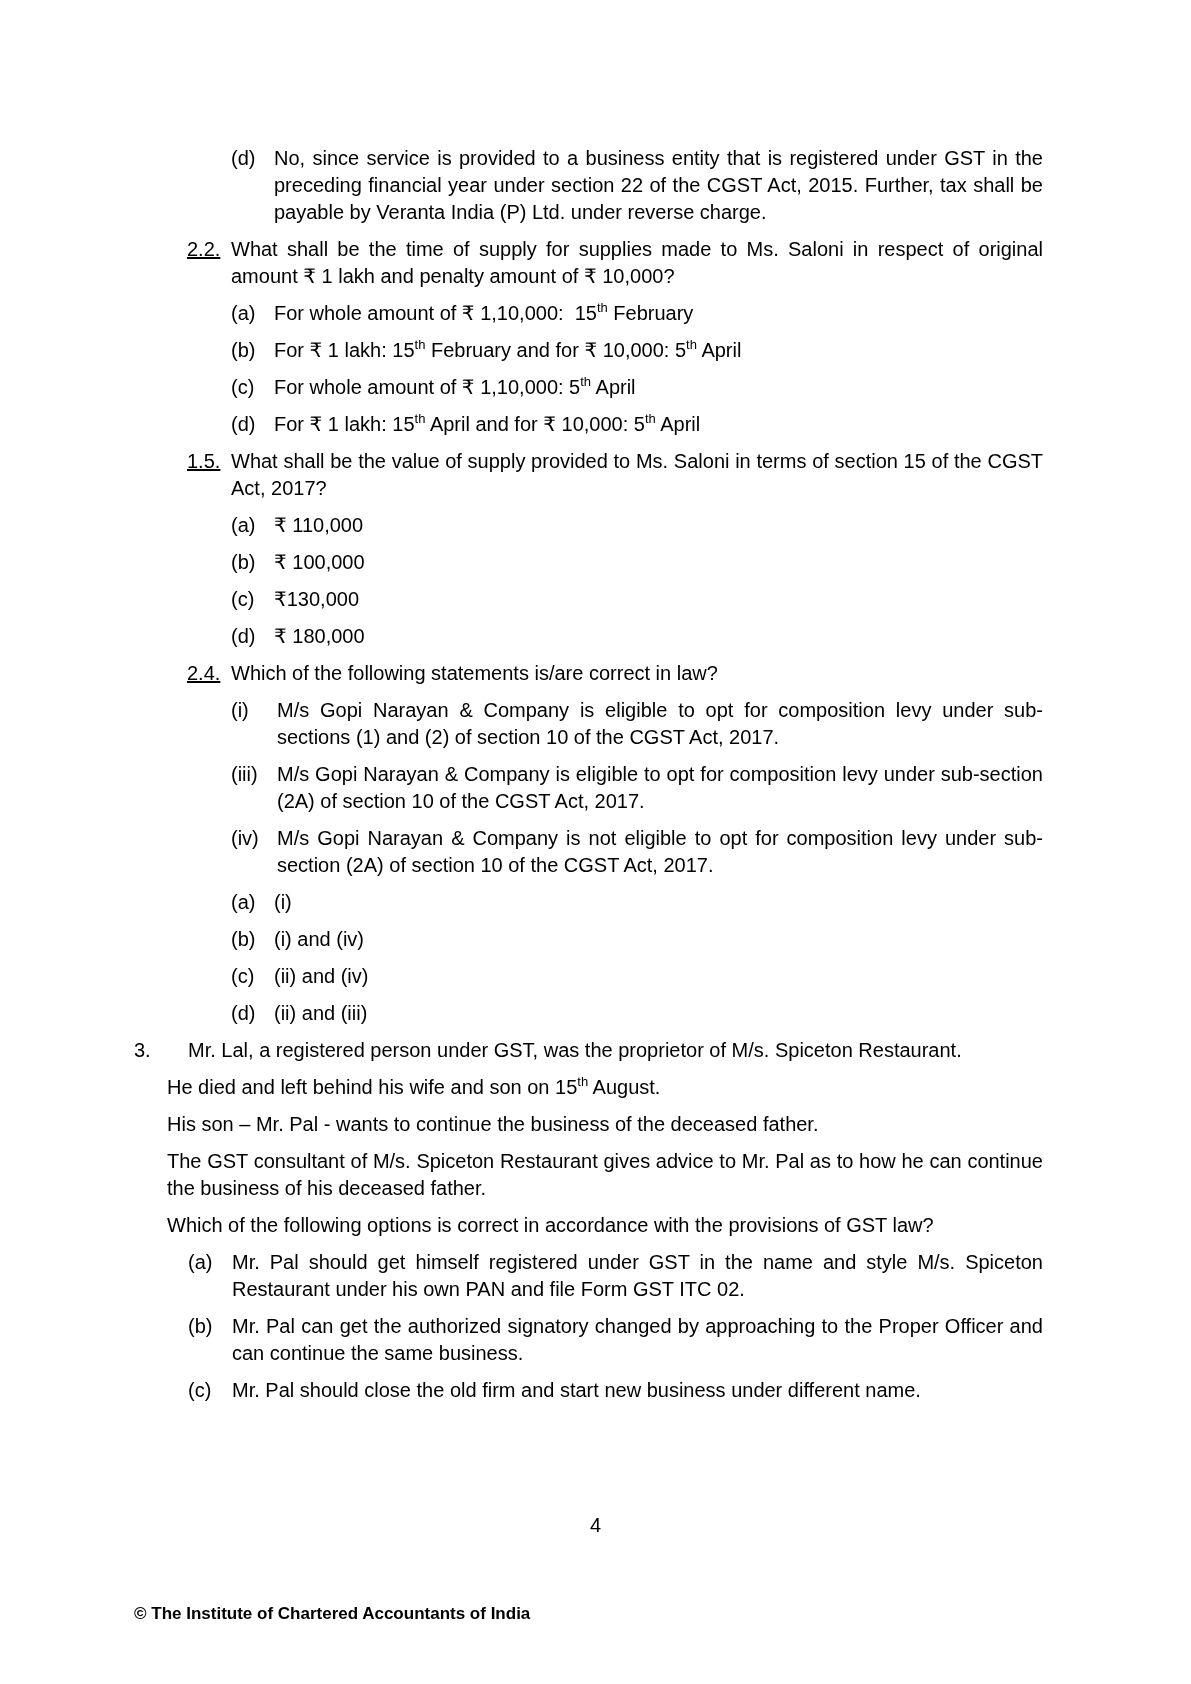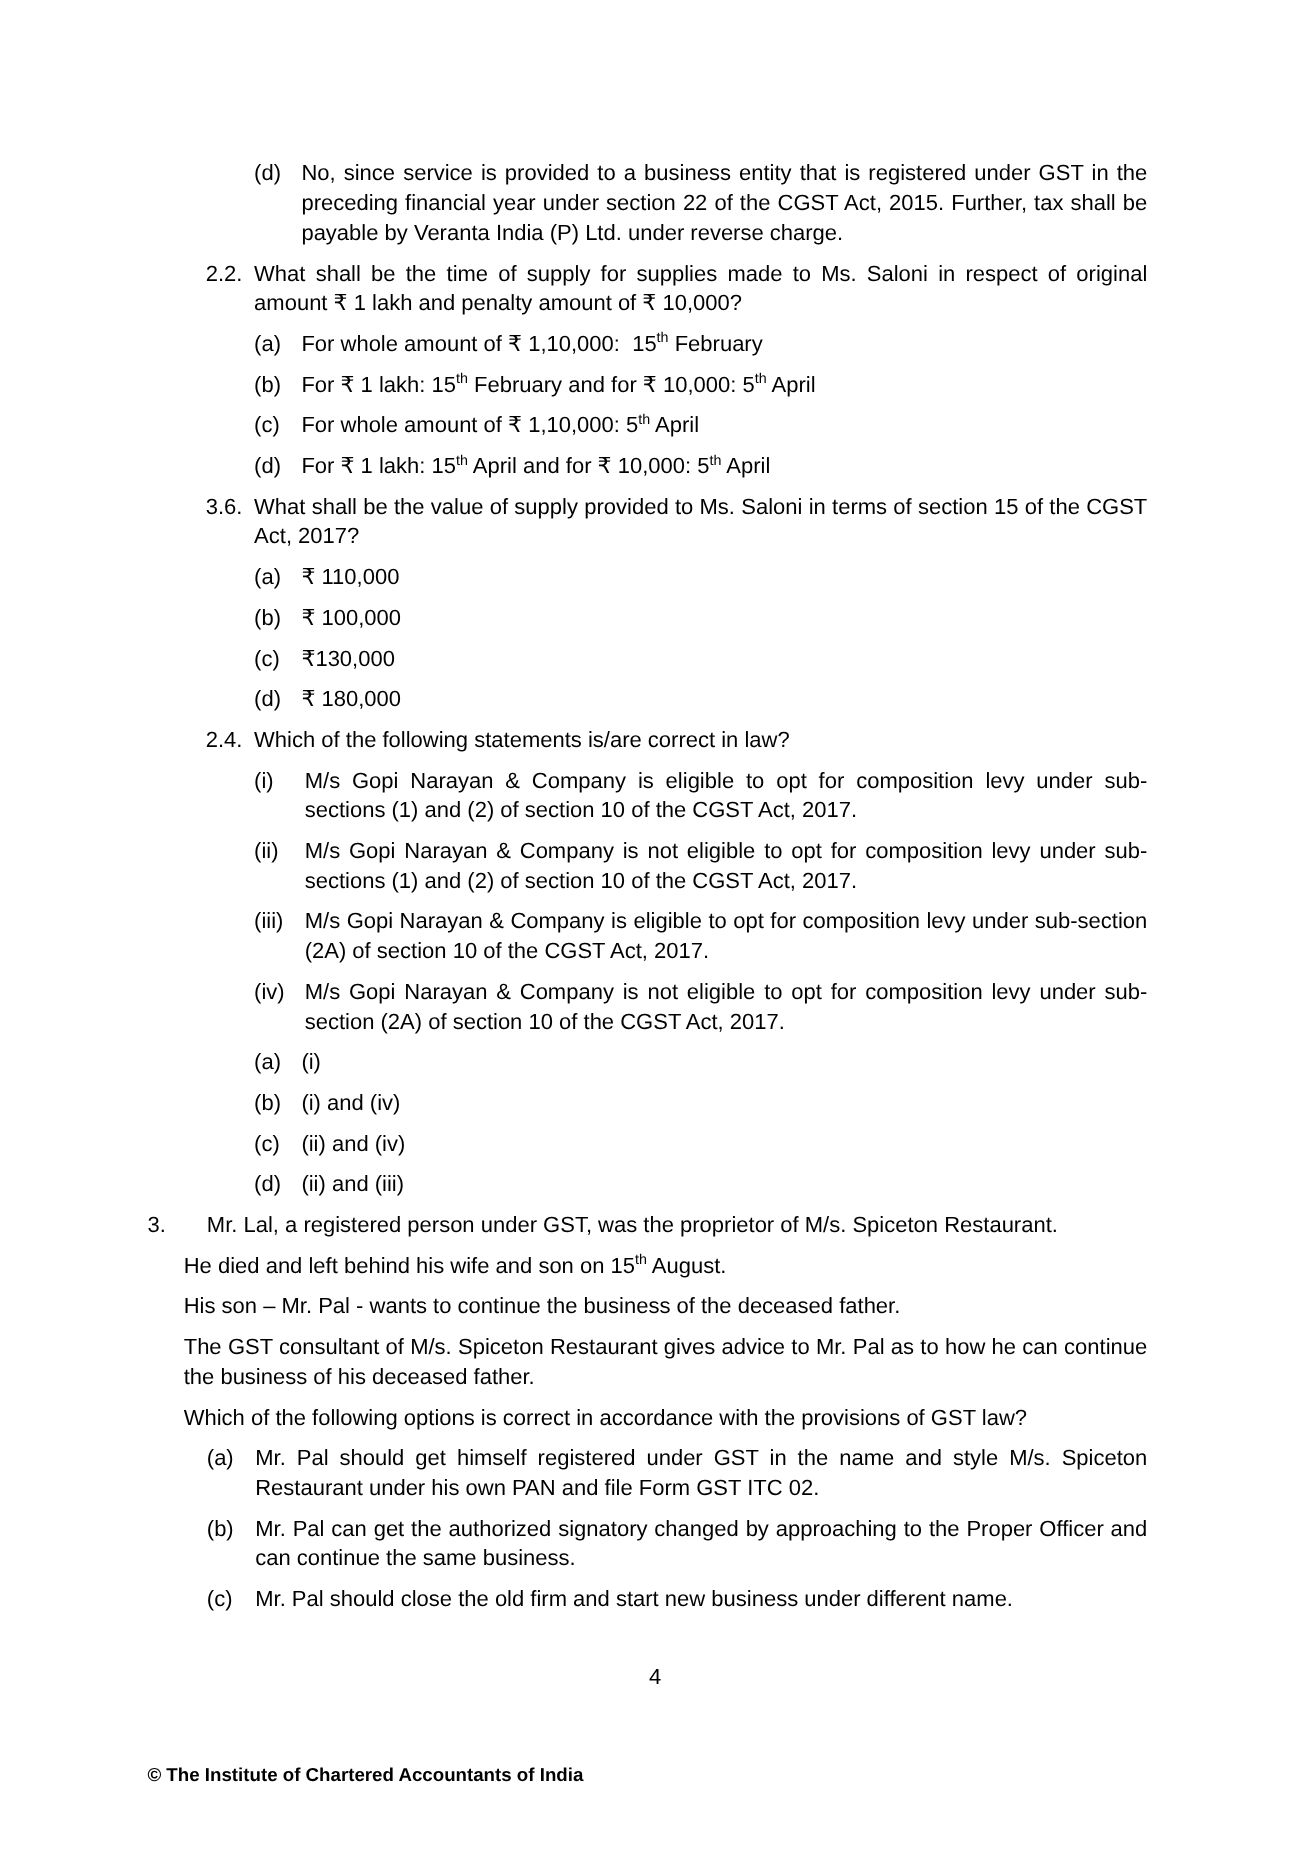--- a/index.html
+++ b/index.html
@@ -11,21 +11,21 @@
     font-family: "Liberation Sans", "DejaVu Sans", sans-serif;
     font-size: 20px;
     line-height: 27px;
     position: relative;
     overflow: hidden;
   }
   .content { padding: 145px 148px 0 134px; }
   .row { display: flex; margin: 0 0 10px 0; }
   .qgap { margin-top: 4px; }
   .lbl { flex: 0 0 auto; }
-  .w-num2 { width: 44px; }
+  .w-num2 { width: 44px; text-decoration: underline; }
   .w-opt2 { width: 43px; }
   .w-stmt { width: 46px; }
   .w-num3 { width: 54px; }
   .w-opt3 { width: 44px; }
   .txt { flex: 1 1 auto; text-align: justify; }
   .ml-q2   { margin-left: 53px; }
   .ml-opt2 { margin-left: 97px; }
   .ml-stmt { margin-left: 97px; }
   .ml-opt3 { margin-left: 54px; }
   .ml-q3p  { margin-left: 33px; }
@@ -72,21 +72,21 @@
   <div class="row ml-opt2">
     <span class="lbl w-opt2">(c)</span>
     <div class="txt">For whole amount of ₹ 1,10,000: 5<sup>th</sup> April</div>
   </div>
   <div class="row ml-opt2">
     <span class="lbl w-opt2">(d)</span>
     <div class="txt">For ₹ 1 lakh: 15<sup>th</sup> April and for ₹ 10,000: 5<sup>th</sup> April</div>
   </div>
 
   <div class="row ml-q2 qgap">
-    <span class="lbl w-num2">3.6.</span>
+    <span class="lbl w-num2">1.5.</span>
     <div class="txt">What shall be the value of supply provided to Ms. Saloni in terms of section 15 of the CGST Act, 2017?</div>
   </div>
   <div class="row ml-opt2">
     <span class="lbl w-opt2">(a)</span>
     <div class="txt">₹ 110,000</div>
   </div>
   <div class="row ml-opt2">
     <span class="lbl w-opt2">(b)</span>
     <div class="txt">₹ 100,000</div>
   </div>
@@ -99,24 +99,20 @@
     <div class="txt">₹ 180,000</div>
   </div>
 
   <div class="row ml-q2 qgap">
     <span class="lbl w-num2">2.4.</span>
     <div class="txt">Which of the following statements is/are correct in law?</div>
   </div>
   <div class="row ml-stmt">
     <span class="lbl w-stmt">(i)</span>
     <div class="txt">M/s Gopi Narayan &amp; Company is eligible to opt for composition levy under sub-sections (1) and (2) of section 10 of the CGST Act, 2017.</div>
-  </div>
-  <div class="row ml-stmt">
-    <span class="lbl w-stmt">(ii)</span>
-    <div class="txt">M/s Gopi Narayan &amp; Company is not eligible to opt for composition levy under sub-sections (1) and (2) of section 10 of the CGST Act, 2017.</div>
   </div>
   <div class="row ml-stmt">
     <span class="lbl w-stmt">(iii)</span>
     <div class="txt">M/s Gopi Narayan &amp; Company is eligible to opt for composition levy under sub-section (2A) of section 10 of the CGST Act, 2017.</div>
   </div>
   <div class="row ml-stmt">
     <span class="lbl w-stmt">(iv)</span>
     <div class="txt">M/s Gopi Narayan &amp; Company is not eligible to opt for composition levy under sub-section (2A) of section 10 of the CGST Act, 2017.</div>
   </div>
   <div class="row ml-opt2">

